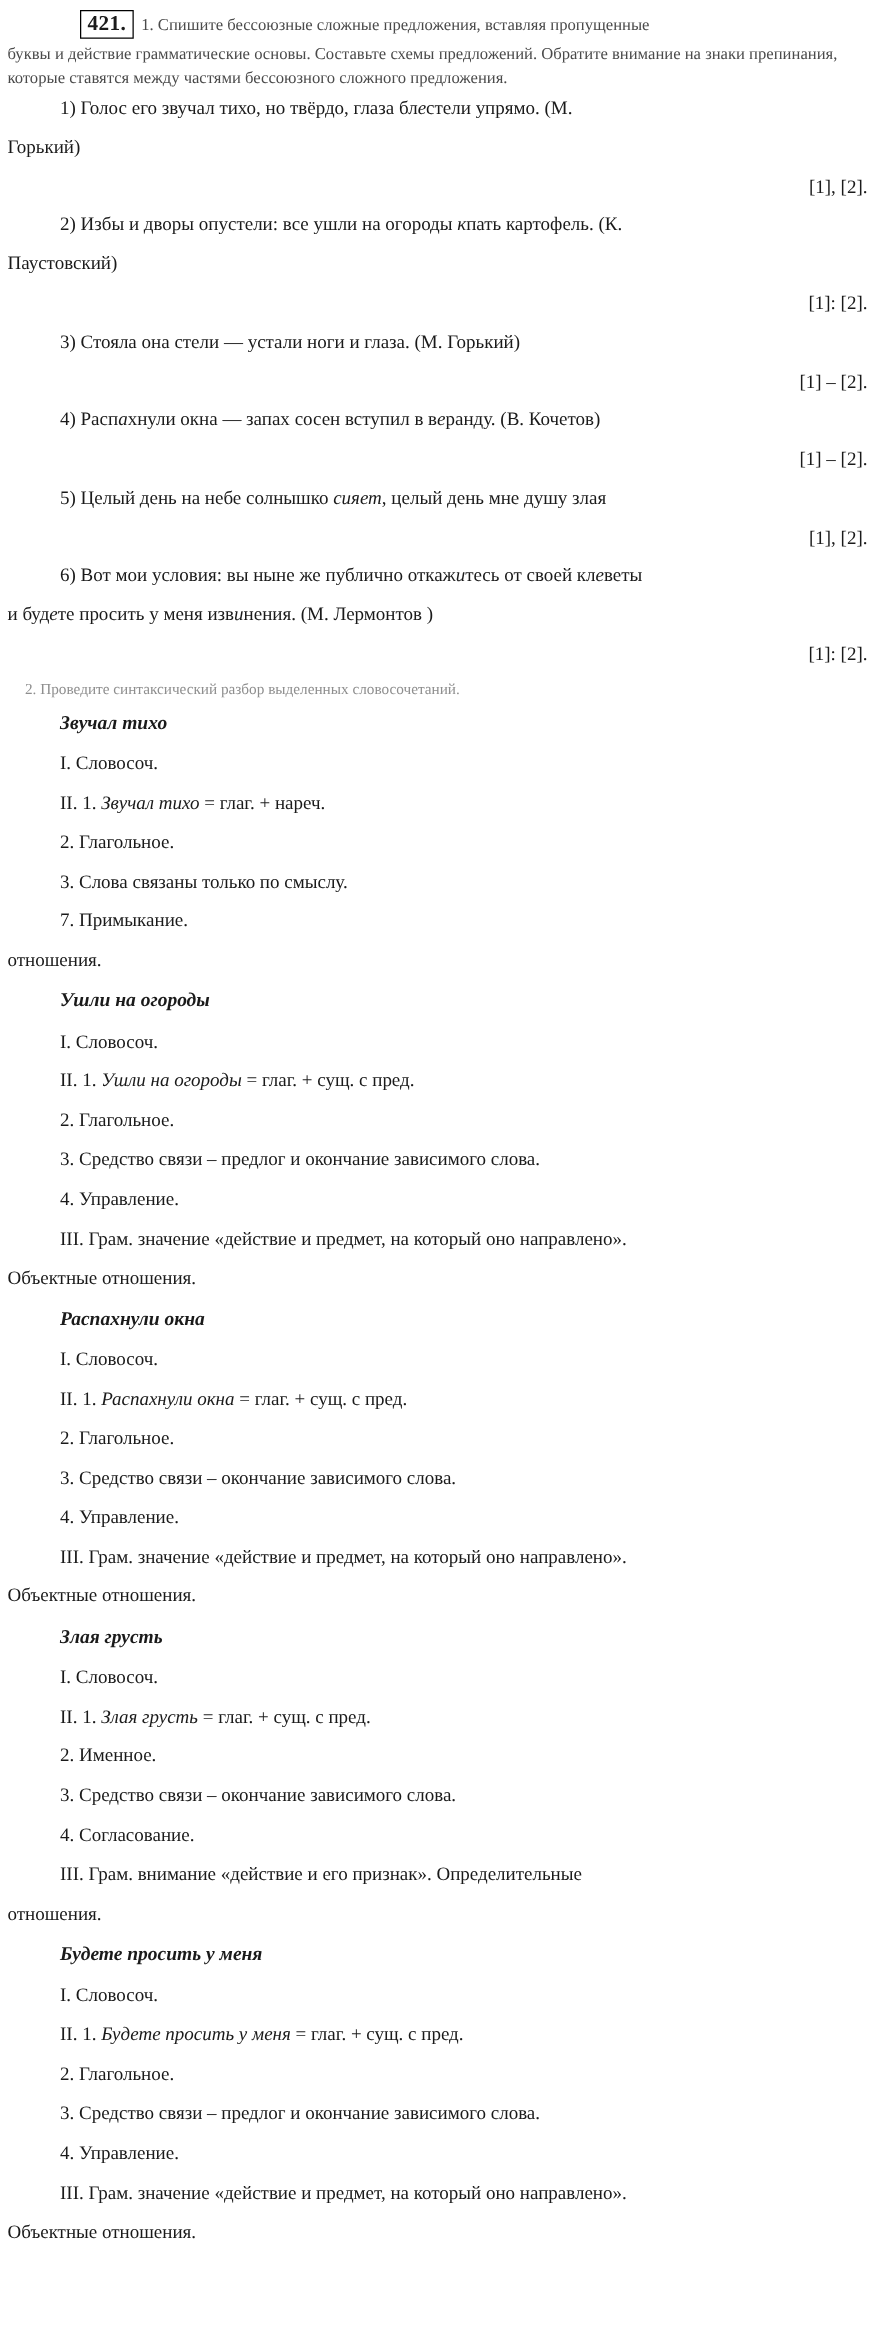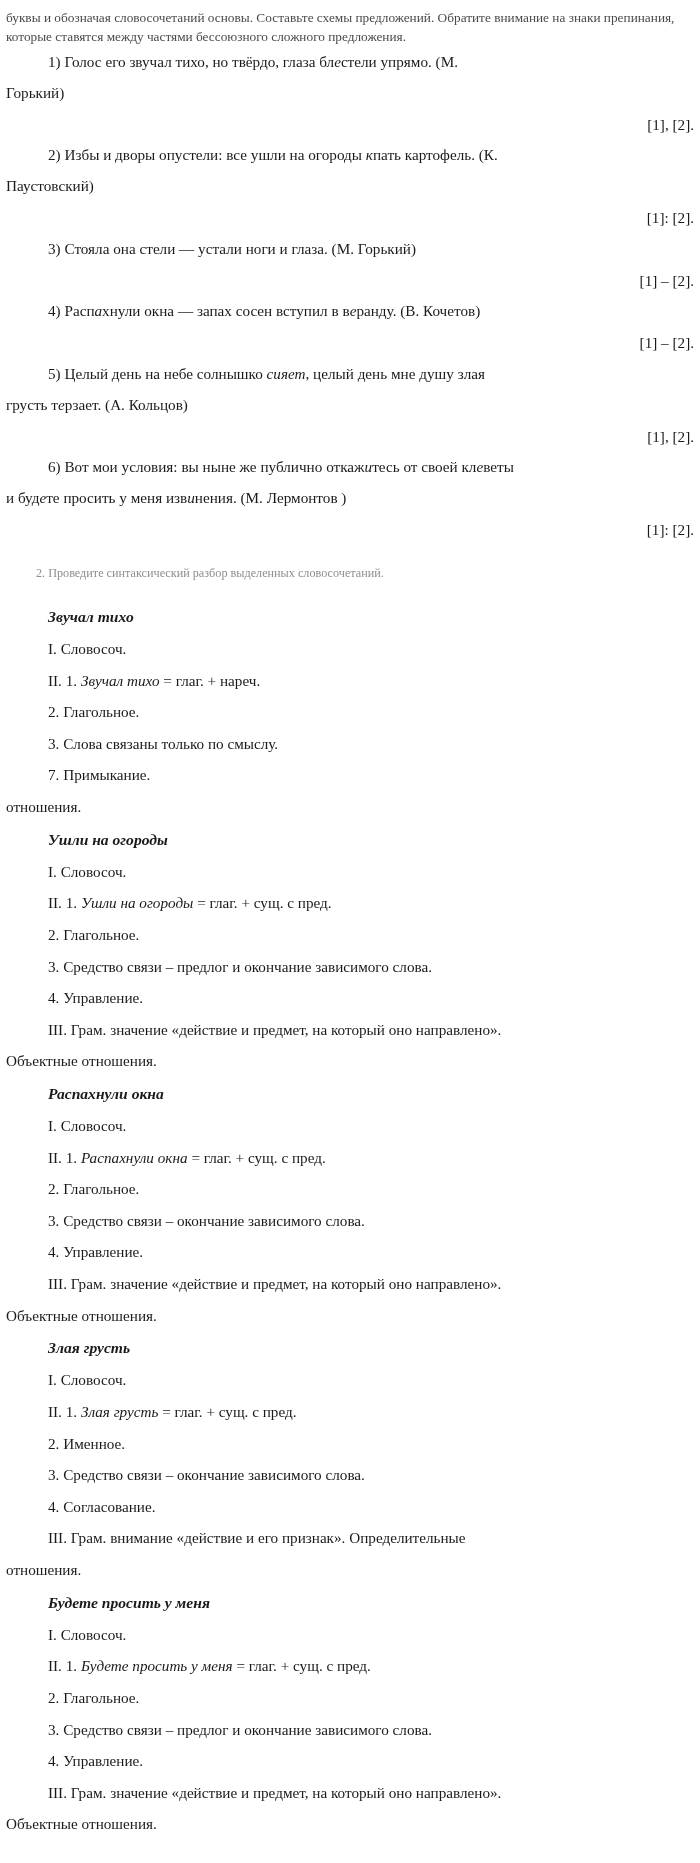--- a/index.html
+++ b/index.html
@@ -64,21 +64,21 @@
     text-indent: 0;
   }
   p.scheme {
     margin: 0;
     padding: 5px 0 5px 0;
     text-indent: 42px;
     text-align: right;
   }
 
   .sub-note {
-    margin: 16px;
+    margin: 0;
     padding: 4px 0 2px 0;
     text-indent: 14px;
     color: #8e8e8e;
     font-size: 12.2px;
     line-height: 1.3;
   }
 
   h3.phrase {
     margin: 0;
     padding: 7px 0 6px 0;
@@ -95,21 +95,24 @@
   .it  { font-style: italic; }
 
   .analysis p { margin: 0; padding: 5px 0 5px 0; text-indent: 42px; }
   .analysis p.cont { text-indent: 0; }
 </style>
 </head>
 <body>
 
 <div class="page">
 
-  <p class="head-para">буквы и обозначая словосочетаний основы. Составьте схемы предложений. Обратите внимание на знаки препинания, которые ставятся между частями бессоюзного сложного предложения.</p>
+  <div class="ex-head">
+    <span class="ex-number">421.</span><span class="task-text">1. Спишите бессоюзные сложные предложения, вставляя пропущенные</span>
+  </div>
+  <p class="head-para">буквы и действие грамматические основы. Составьте схемы предложений. Обратите внимание на знаки препинания, которые ставятся между частями бессоюзного сложного предложения.</p>
 
   <p class="line">
     <span>1)</span>
     <span class="u">Голос</span><span> его </span><span class="u">звучал</span><span> тихо, но твёрдо, </span><span class="u">глаза</span><span> </span><span class="u"><span>бл</span><span class="ins">е</span><span>стели</span></span><span> упрямо. (М.</span>
   </p>
   <p class="line noindent">Горький)</p>
   <p class="scheme">[1], [2].</p>
 
   <p class="line">
     <span>2)</span>
@@ -126,23 +129,20 @@
 
   <p class="line">
     <span>4)</span>
     <span class="u"><span>Расп</span><span class="ins">а</span><span>хнули</span></span><span> окна — </span><span class="u">запах</span><span> сосен </span><span class="u">вступил</span><span> в в</span><span class="ins">е</span><span>ранду. (В. Кочетов)</span>
   </p>
   <p class="scheme">[1] – [2].</p>
 
   <p class="line">
     <span>5)</span>
     <span>Целый день на небе </span><span class="u">солнышко</span><span> </span><span class="u"><span class="ins">си</span><span class="ins">я</span><span class="ins">ет</span></span><span>, целый день мне душу злая</span>
-  </p>
-  <p class="line noindent">
-    <span class="u">грусть</span><span> </span><span class="u"><span>т</span><span class="ins">е</span><span>рзает</span></span><span>. (А. Кольцов)</span>
   </p>
   <p class="scheme">[1], [2].</p>
 
   <p class="line">
     <span>6)</span>
     <span>Вот мои </span><span class="u">условия</span><span>: </span><span class="u">вы</span><span> ныне же публично </span><span class="u"><span>откаж</span><span class="ins">и</span><span>тесь</span></span><span> от своей кл</span><span class="ins">е</span><span>веты</span>
   </p>
   <p class="line noindent">
     <span>и </span><span class="u"><span>буд</span><span class="ins">е</span><span>те просить</span></span><span> у меня изв</span><span class="ins">и</span><span>нения. (М. Лермонтов )</span>
   </p>

